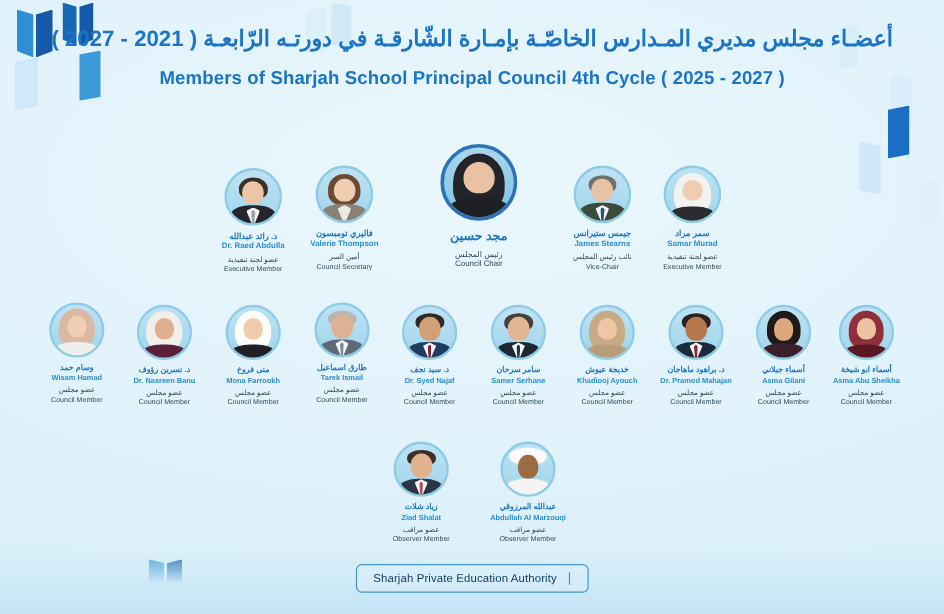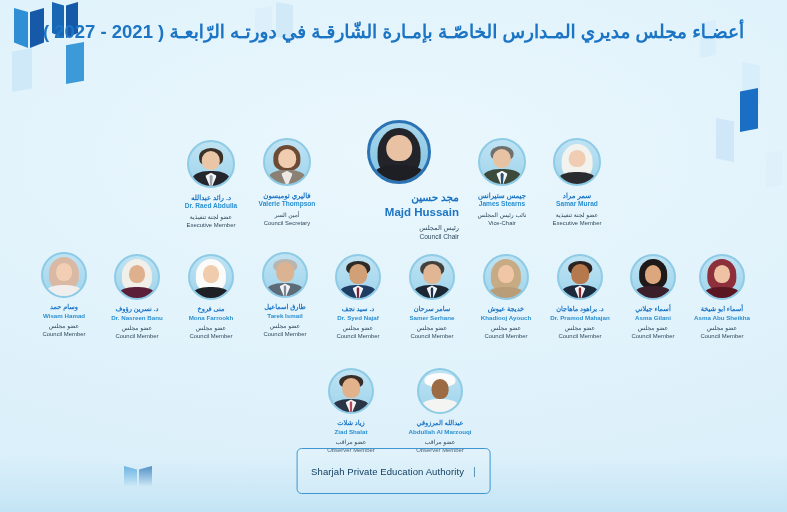--- a/index.html
+++ b/index.html
@@ -178,21 +178,21 @@
     z-index: 3;
   }
 
   .brand-pill {
     position: absolute;
     left: 50%;
     transform: translateX(-50%);
     bottom: 18px;
     border: 1.4px solid #3f96d0;
     border-radius: 5px;
-    padding: 16px 14px;
+    padding: 5px 14px;
     display: flex;
     align-items: center;
     gap: 9px;
     background: rgba(255,255,255,0.12);
     z-index: 6;
   }
   .brand-en {
     font-size: 9.5px;
     color: #123f63;
     letter-spacing: 0.1px;
@@ -251,32 +251,32 @@
   <div class="chev" style="left:124px; top:466px; width:28px; height:34px;">
     <div class="half l" style="width:13px;height:34px;background:#3d9ad8;
          clip-path:polygon(0 0,100% 10%,100% 100%,0 84%);"></div>
     <div class="half r" style="width:13px;height:34px;background:#1766b3;
          clip-path:polygon(0 10%,100% 0,100% 84%,0 100%);"></div>
   </div>
 </div>
 
 <div class="header">
   <div class="title-ar">أعضـاء مجلس مديري المـدارس الخاصّـة بإمـارة الشّارقـة في دورتـه الرّابعـة ( 2021 - 2027 )</div>
+  <div class="title-en">Members of Sharjah School Principal Council 4th Cycle ( 2025 - 2027 )</div>
 </div>
 
 <div class="board">
 
-  <div class="person chair" style="left:399px; top:120px; width:120px; margin-left:-60px;text-align:right;">
+  <div class="person chair" style="left:399px; top:120px; width:120px; margin-left:-60px;">
     <div class="photo" style="width:64px;height:64px;">
       <div class="hair" style="top:9%;width:74%;height:84%;transform:translateX(-50%);background:#23242a;"></div>
       <div class="face" style="top:20%;width:44%;height:46%;transform:translateX(-50%);background:#e9c2a4;"></div>
       <div class="body" style="width:86%;height:34%;transform:translateX(-50%);background:#1e1f24;"></div>
     </div>
     <div class="name-ar">مجد حسين</div>
-    <div class="name-en">Majd Hussain</div>
     <div class="role-ar">رئيس المجلس</div>
     <div class="role-en">Council Chair</div>
   </div>
 
   <div class="person tier2" style="left:211px; top:140px;">
     <div class="photo" style="width:48px;height:48px;">
       <div class="hair" style="top:14%;width:54%;height:40%;transform:translateX(-50%);background:#3a3027;"></div>
       <div class="face" style="top:20%;width:42%;height:44%;transform:translateX(-50%);background:#eac6a6;"></div>
       <div class="body" style="width:84%;height:40%;transform:translateX(-50%);background:#25262c;"></div>
       <div class="collar"></div>

